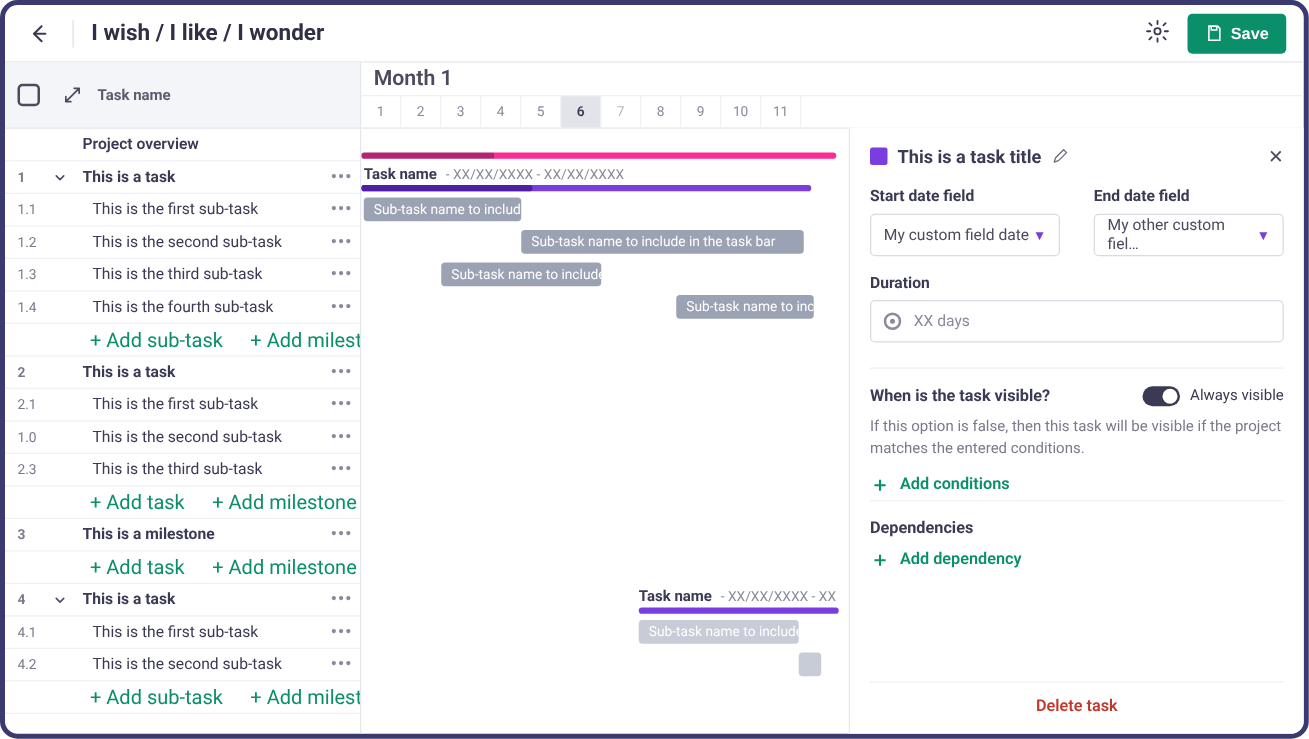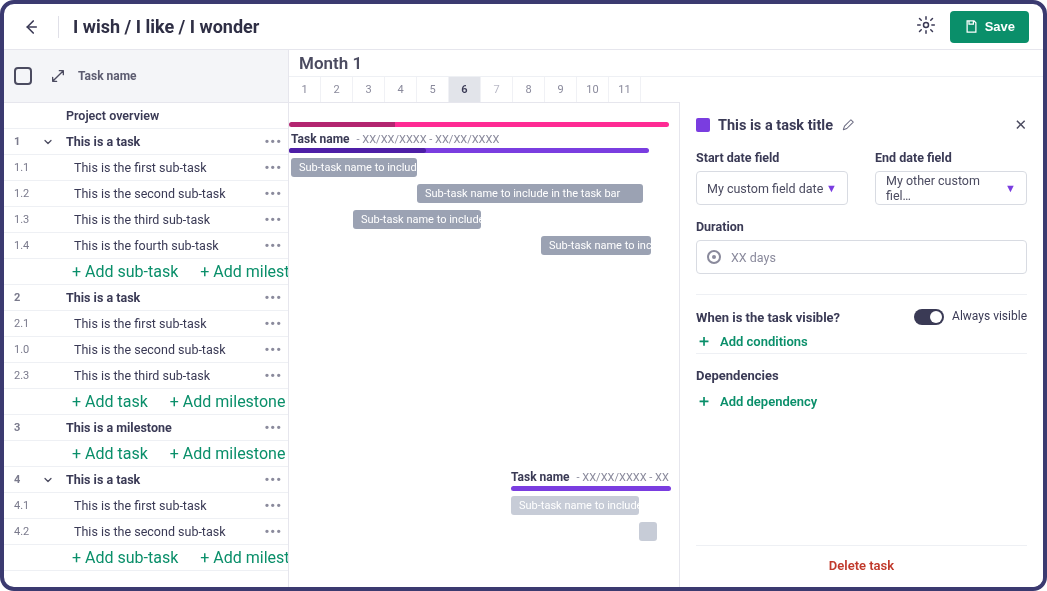--- a/index.html
+++ b/index.html
@@ -448,20 +448,21 @@
     </div>
 
     <div class="sp-section">
       <div class="sp-row">
         <span class="lbl">When is the task visible?</span>
         <span class="toggle-wrap">
           <span class="toggle"></span>
           <span style="font-size:12px;color:#3a3a55;">Always visible</span>
         </span>
       </div>
+      <div class="sp-desc">If this option is false, then this task will be visible if the project matches the entered conditions.</div>
       <div class="sp-add">
         <span class="plus">＋</span>
         <span>Add conditions</span>
       </div>
     </div>
 
     <div class="sp-section">
       <div class="sp-row" style="margin-bottom:10px;">
         <span class="lbl">Dependencies</span>
       </div>

